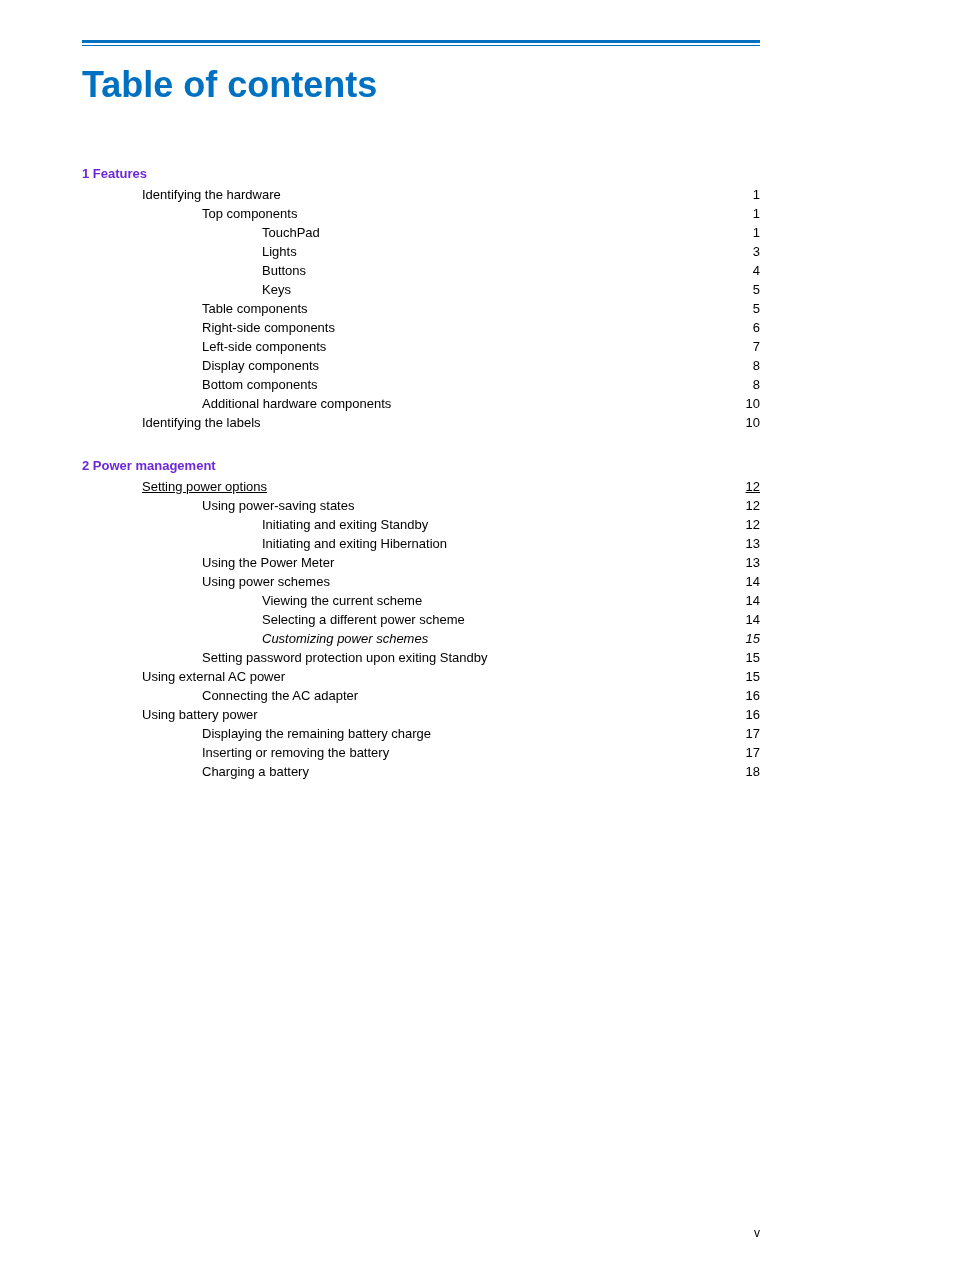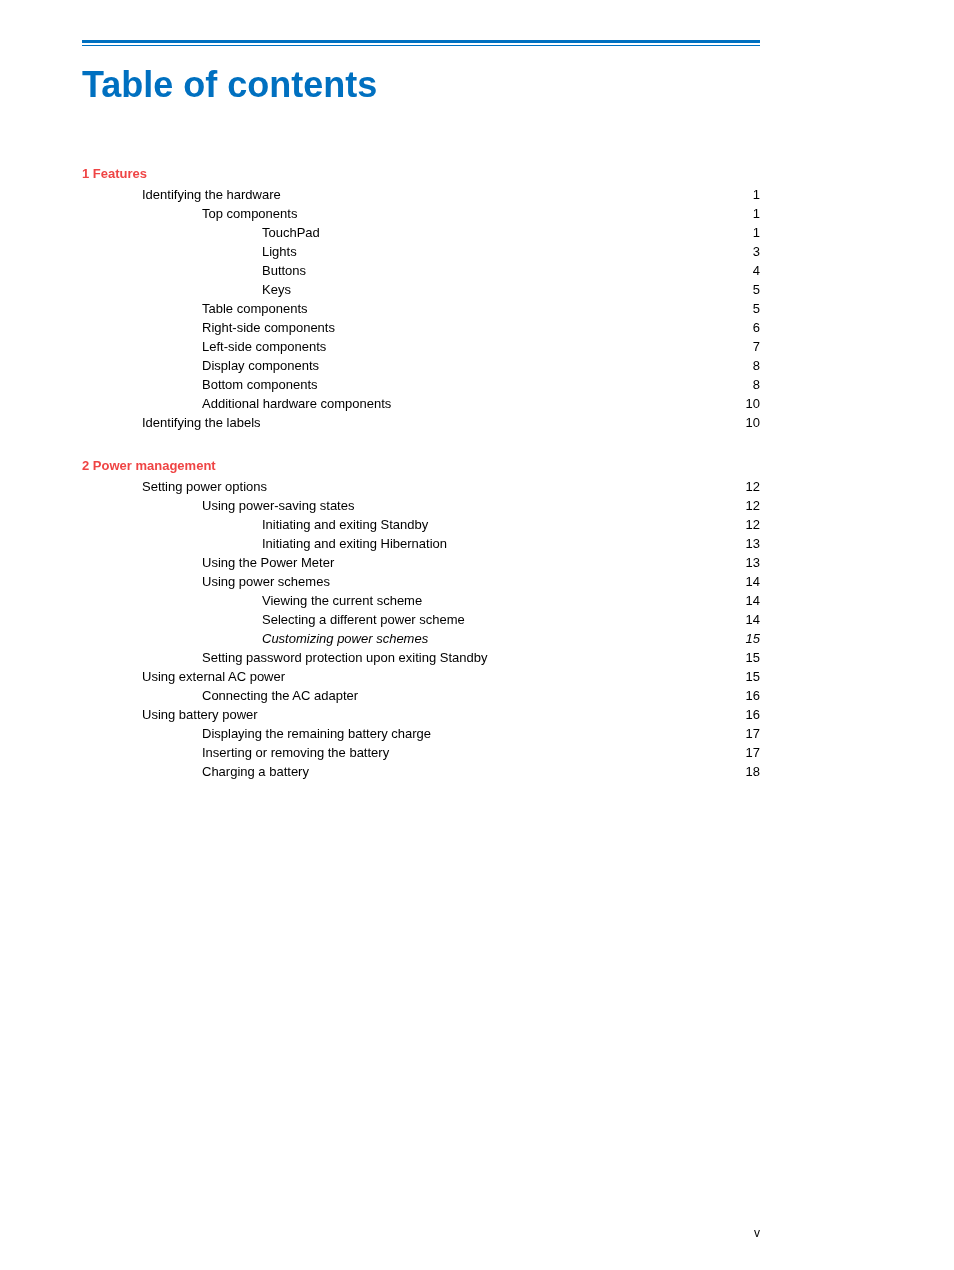--- a/index.html
+++ b/index.html
@@ -41,21 +41,21 @@
 
     .page-title {
       font-size: 36px;
       font-weight: bold;
       color: #0070c0;
       margin-bottom: 60px;
       margin-top: 8px;
     }
 
     .section-heading {
-      color: #ef4444;
+      color: #6d28d9;
       font-size: 13px;
       font-weight: bold;
       margin-top: 28px;
       margin-bottom: 4px;
     }
 
     .toc-row {
       display: flex;
       align-items: baseline;
       margin-bottom: 2px;
@@ -188,21 +188,21 @@
         <span class="toc-page">10</span>
       </div>
       <div class="toc-row" style="padding-left: 60px;">
         <span class="toc-label">Identifying the labels</span>
         <span class="dots-line">
           <span style="flex: 1 1 0%; display: inline-block; overflow: hidden; white-space: nowrap; font-size: 12px; color: rgb(85, 85, 85); letter-spacing: 1px; padding-bottom: 0px; border-bottom: 1px dotted rgb(119, 119, 119); height: 14px; position: relative; top: 4px;"></span>
         </span>
         <span class="toc-page">10</span>
       </div>
       <div class="section-heading">2  Power management</div>
-      <div class="toc-row" style="padding-left: 60px;">
+      <div class="toc-row" style="padding-left: 60px; text-decoration: underline;">
         <span class="toc-label">Setting power options</span>
         <span class="dots-line">
           <span style="flex: 1 1 0%; display: inline-block; overflow: hidden; white-space: nowrap; font-size: 12px; color: rgb(85, 85, 85); letter-spacing: 1px; padding-bottom: 0px; border-bottom: 1px dotted rgb(119, 119, 119); height: 14px; position: relative; top: 4px;"></span>
         </span>
         <span class="toc-page">12</span>
       </div>
       <div class="toc-row" style="padding-left: 120px;">
         <span class="toc-label">Using power-saving states</span>
         <span class="dots-line">
           <span style="flex: 1 1 0%; display: inline-block; overflow: hidden; white-space: nowrap; font-size: 12px; color: rgb(85, 85, 85); letter-spacing: 1px; padding-bottom: 0px; border-bottom: 1px dotted rgb(119, 119, 119); height: 14px; position: relative; top: 4px;"></span>

